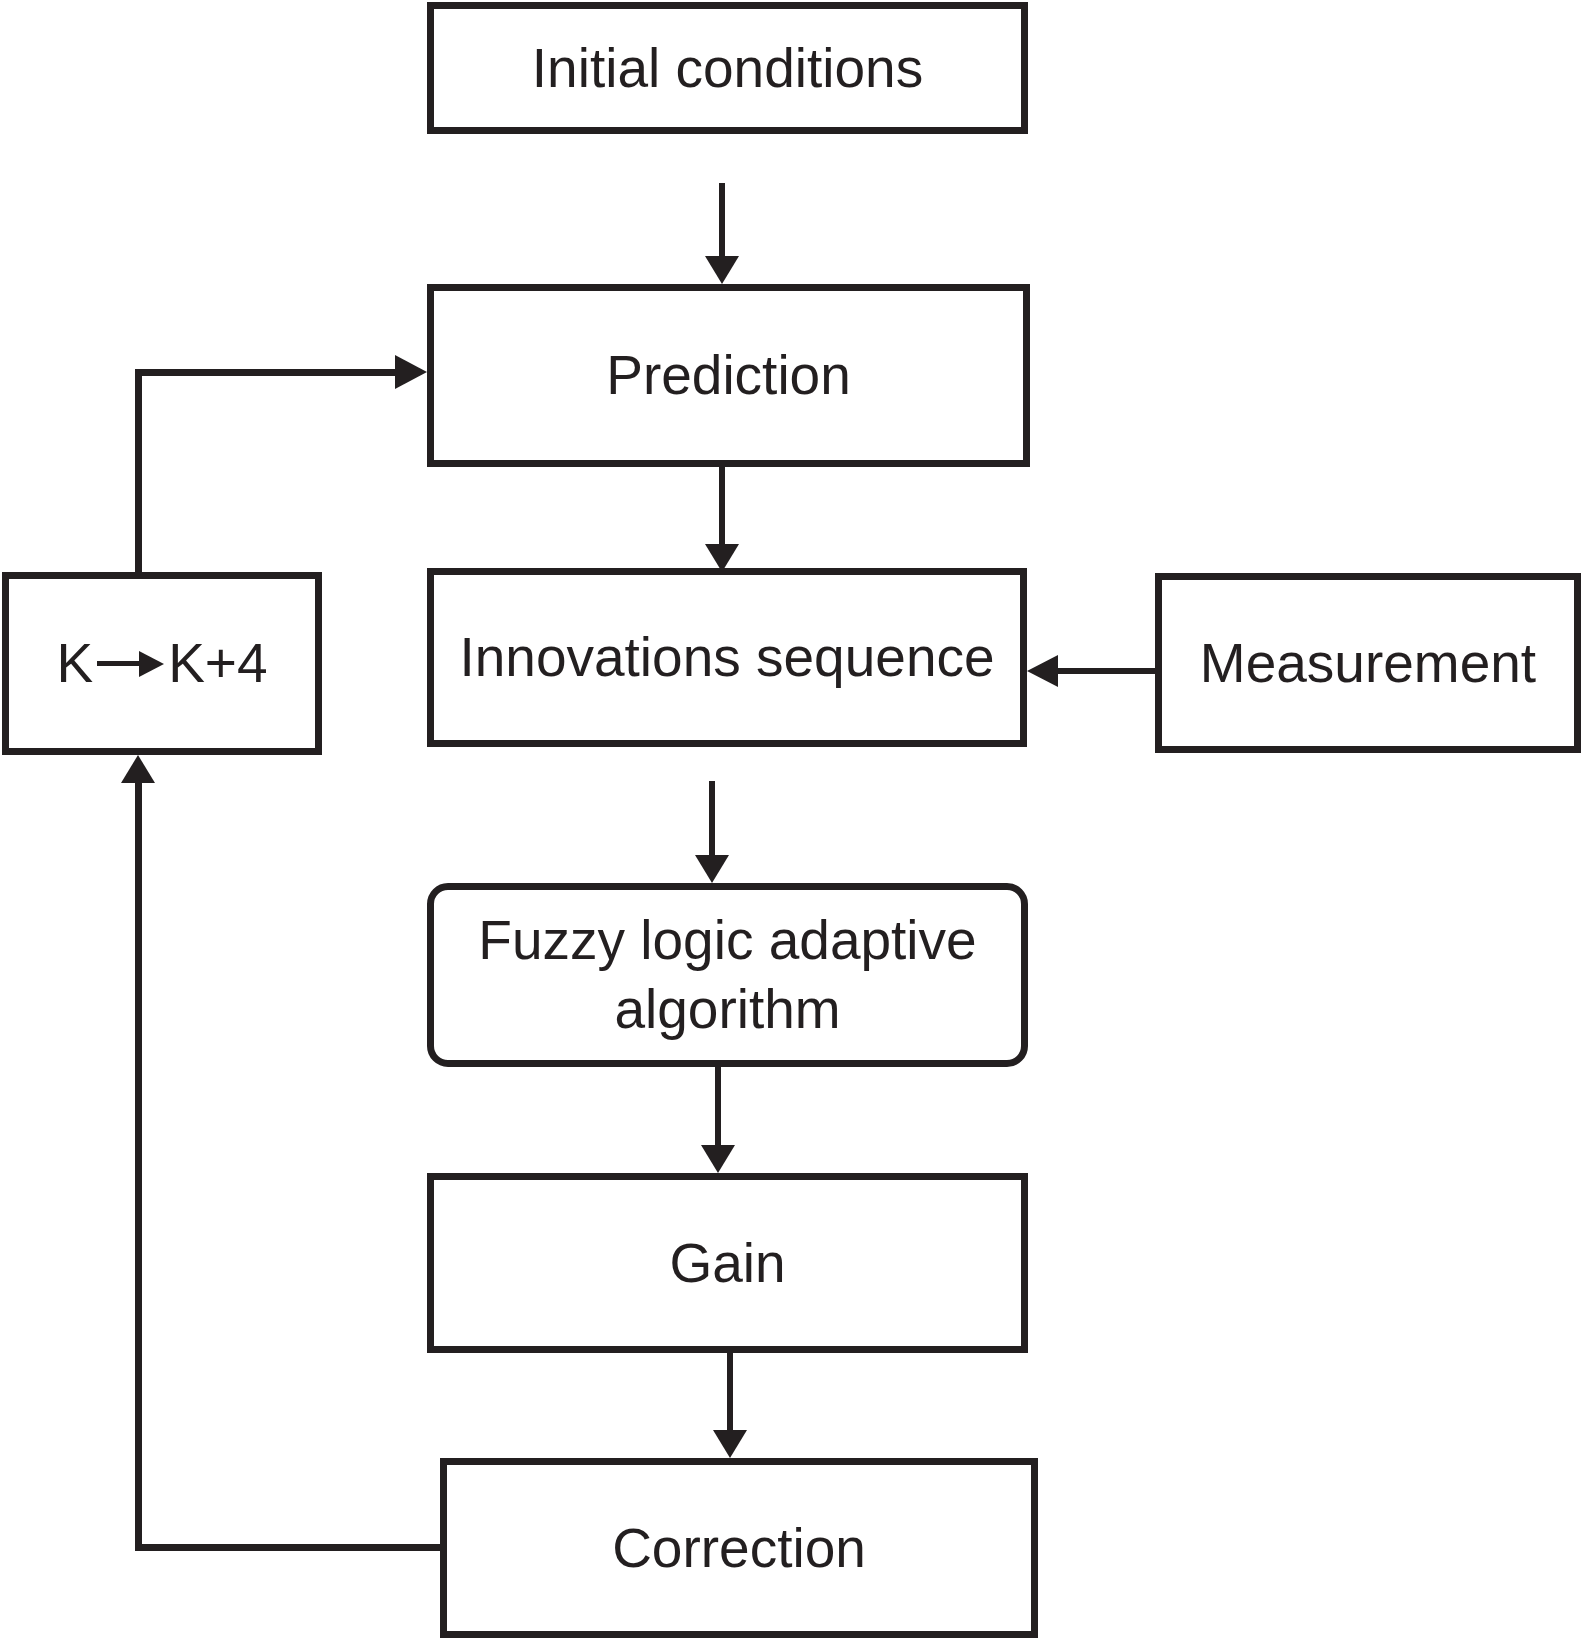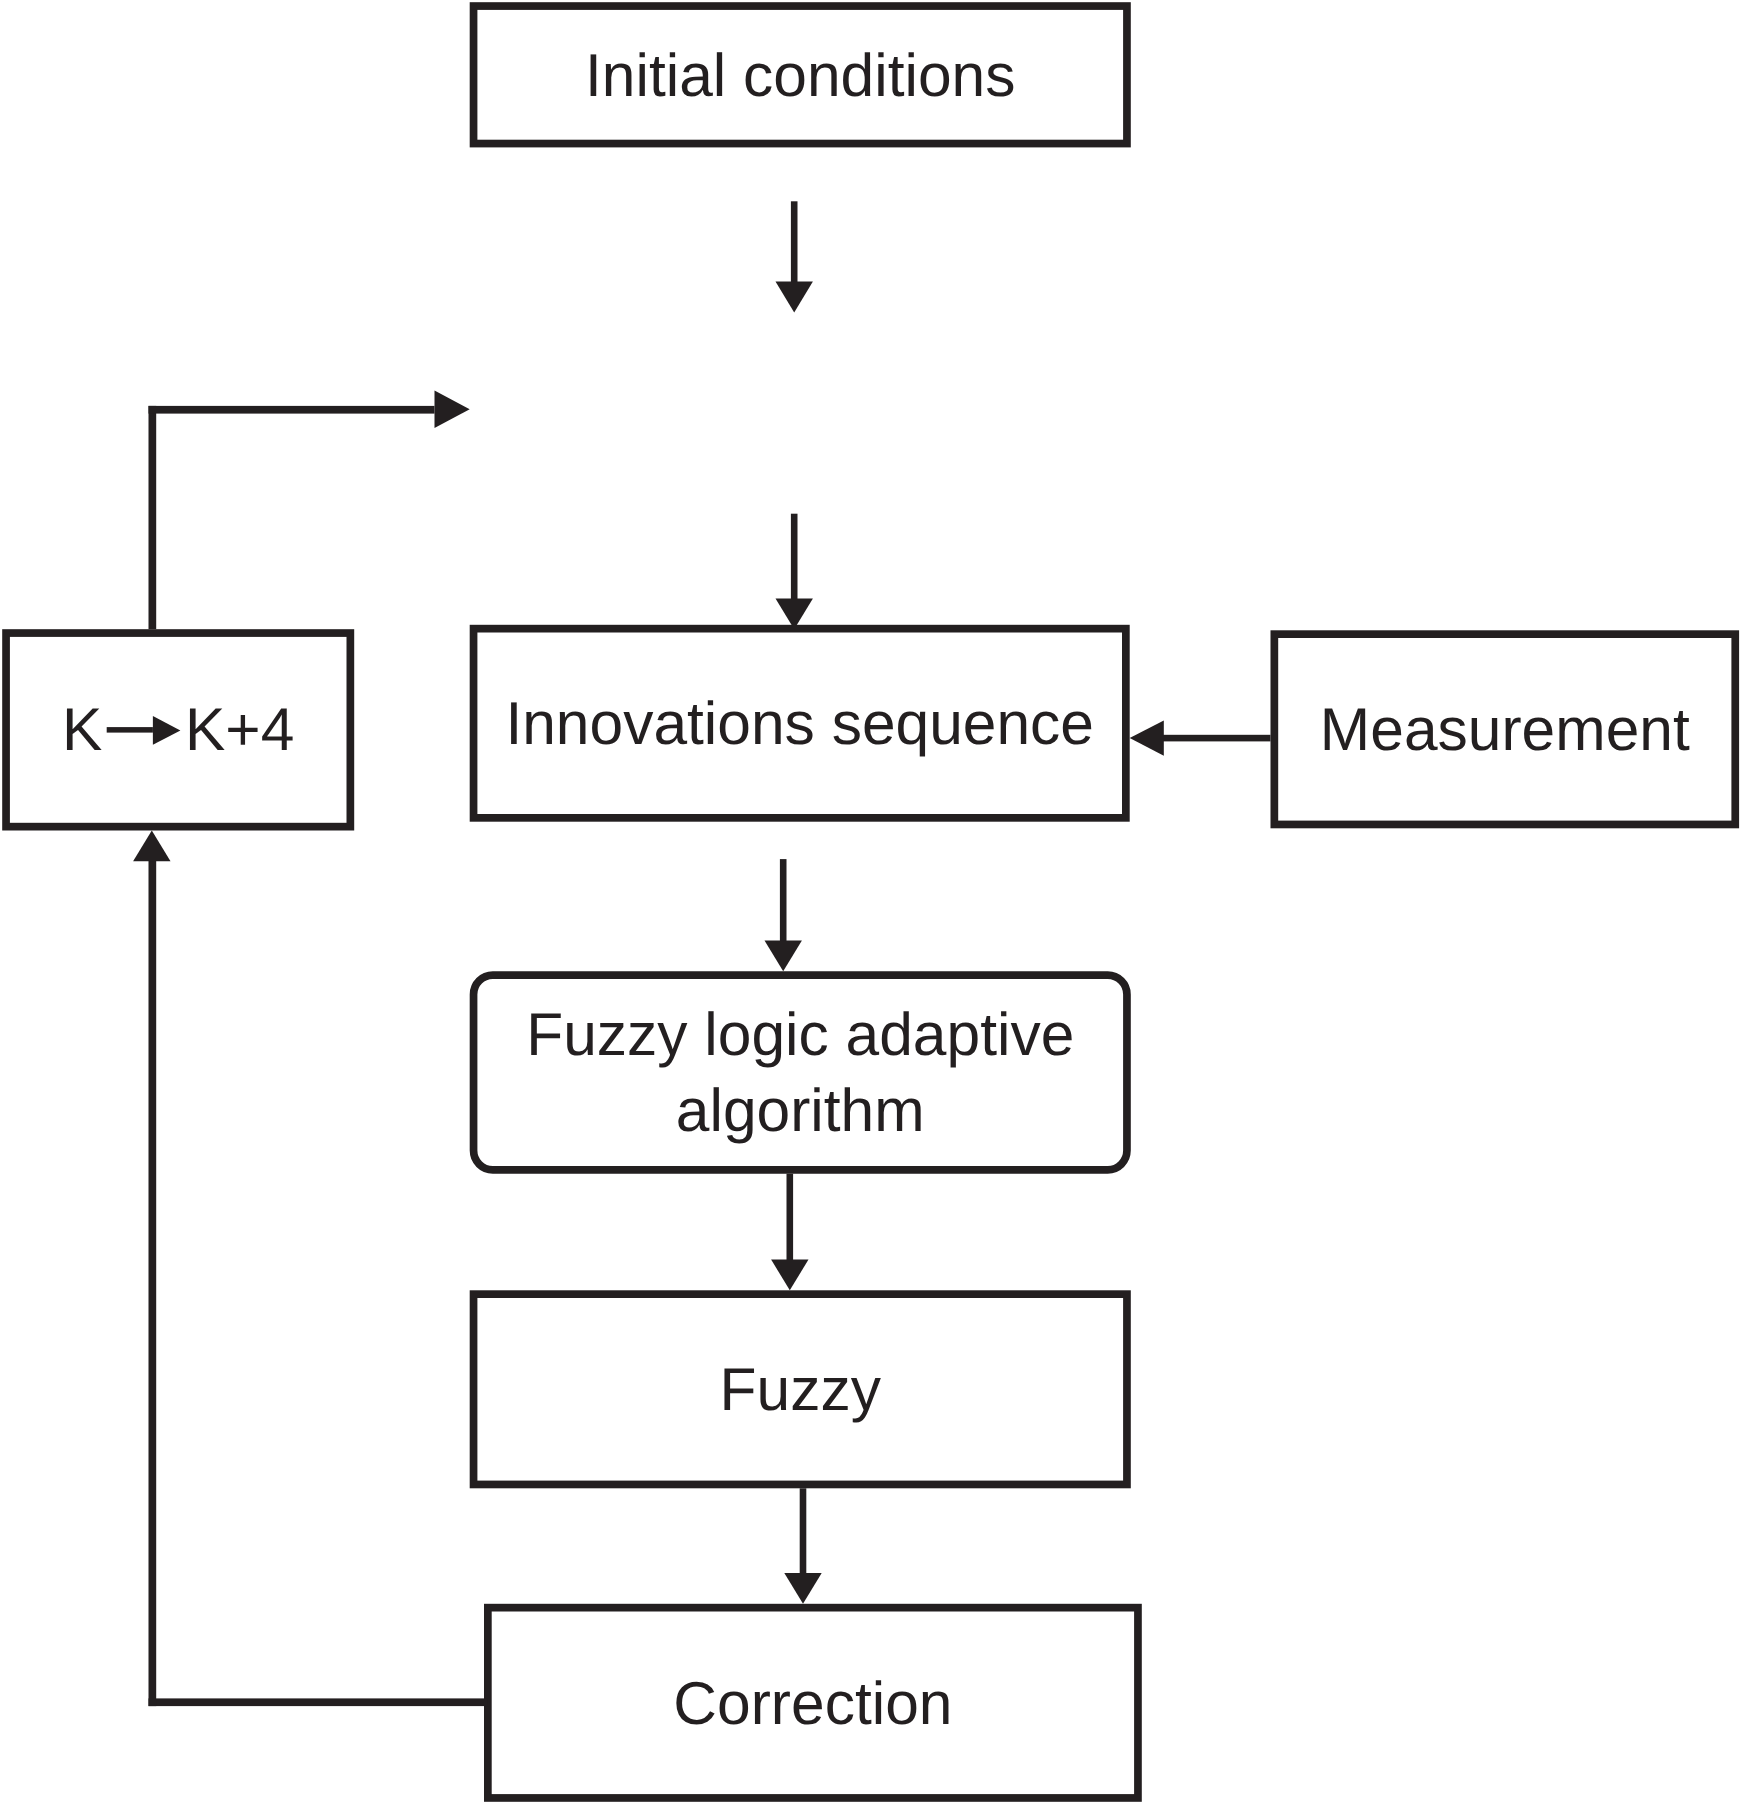--- a/index.html
+++ b/index.html
@@ -49,35 +49,38 @@
 </style>
 </head>
 <body>
 
 <div id="stage">
 
   <div class="box" id="b-initial">
     <span>Initial conditions</span>
   </div>
 
+  <div class="box" id="b-prediction">
+    <span>Prediction</span>
+  </div>
 
   <div class="box" id="b-innovations">
     <span>Innovations sequence</span>
   </div>
 
   <div class="box" id="b-measurement">
     <span>Measurement</span>
   </div>
 
   <div class="box" id="b-fuzzy">
     <span>Fuzzy logic adaptive algorithm</span>
   </div>
 
   <div class="box" id="b-gain">
-    <span>Fuzzy</span>
+    <span>Gain</span>
   </div>
 
   <div class="box" id="b-correction">
     <span>Correction</span>
   </div>
 
   <div class="box" id="b-k">
     <span class="k-content">
       <span>K</span>
       <span class="k-arrow">

